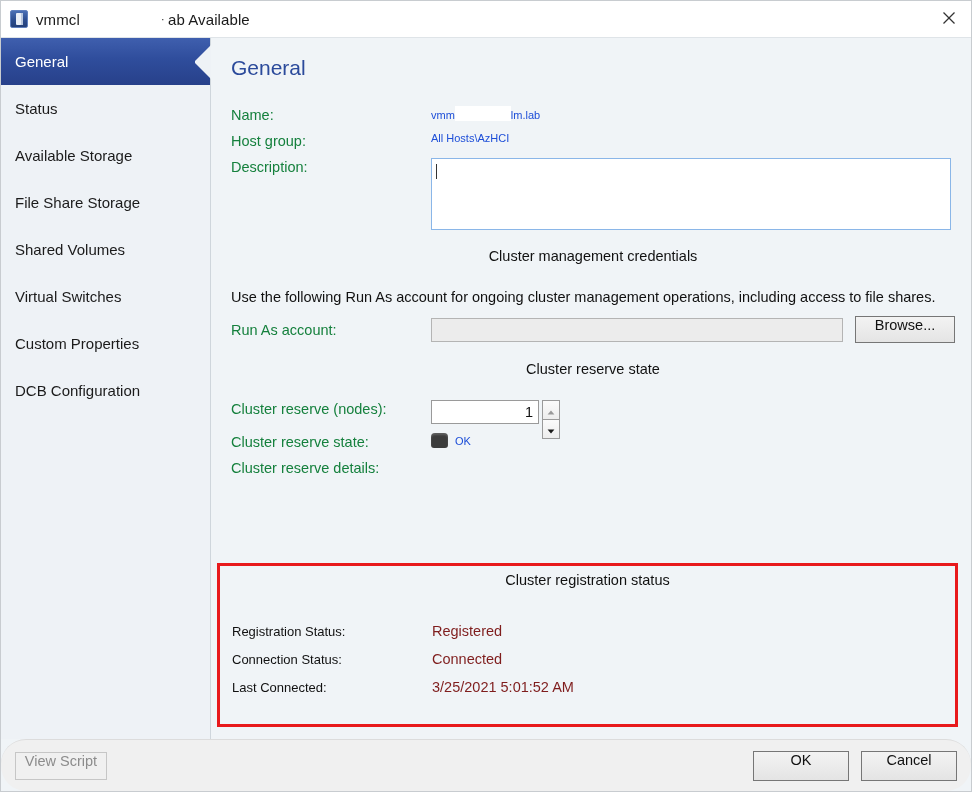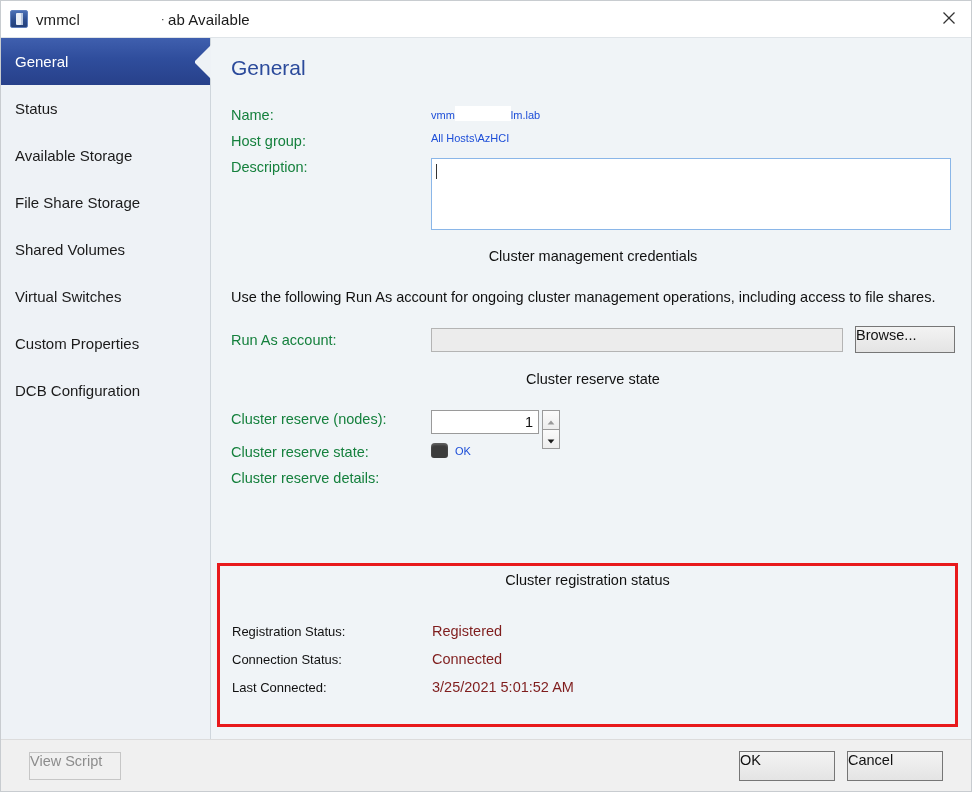--- a/index.html
+++ b/index.html
@@ -220,21 +220,21 @@
     background: #cbcfd3;
   }
   .group-body {
     padding-top: 10px;
   }
   .desc-text {
     font-size: 14.5px;
     color: #111111;
     line-height: 1.45;
     max-width: 712px;
-    margin-bottom: 18px;
+    margin-bottom: 8px;
   }
 
   .runas-row {
     display: flex;
     align-items: center;
   }
   .runas-input {
     width: 412px;
     height: 24px;
     background: #ececec;
@@ -242,20 +242,21 @@
     box-sizing: border-box;
   }
   .btn {
     font-family: "Liberation Sans", sans-serif;
     font-size: 14.5px;
     color: #111111;
     background: linear-gradient(180deg, #f3f3f3 0%, #e4e4e4 100%);
     border: 1px solid #767676;
     box-sizing: border-box;
     cursor: pointer;
+    text-align: center;
   }
   .browse-btn {
     width: 100px;
     height: 27px;
     margin-left: 12px;
   }
 
   .spinner-wrap {
     display: flex;
     align-items: center;
@@ -330,22 +331,23 @@
     color: #7f1d1d;
   }
 
   
   .footer {
     flex: 0 0 52px;
     background: #f0f0f0;
     border-top: 1px solid #dcdcdc;
     display: flex;
     align-items: center;
-    padding: 0 28px;
-    box-sizing: border-box;
+    padding: 0 14px;
+    box-sizing: border-box;
+    border-radius: 25px;
   }
   .viewscript-btn {
     width: 92px;
     height: 28px;
     color: #8c8c8c;
     background: #f0f0f0;
     border: 1px solid #c6c6c6;
   }
   .footer-spacer { flex: 1 1 auto; }
   .ok-btn, .cancel-btn {

